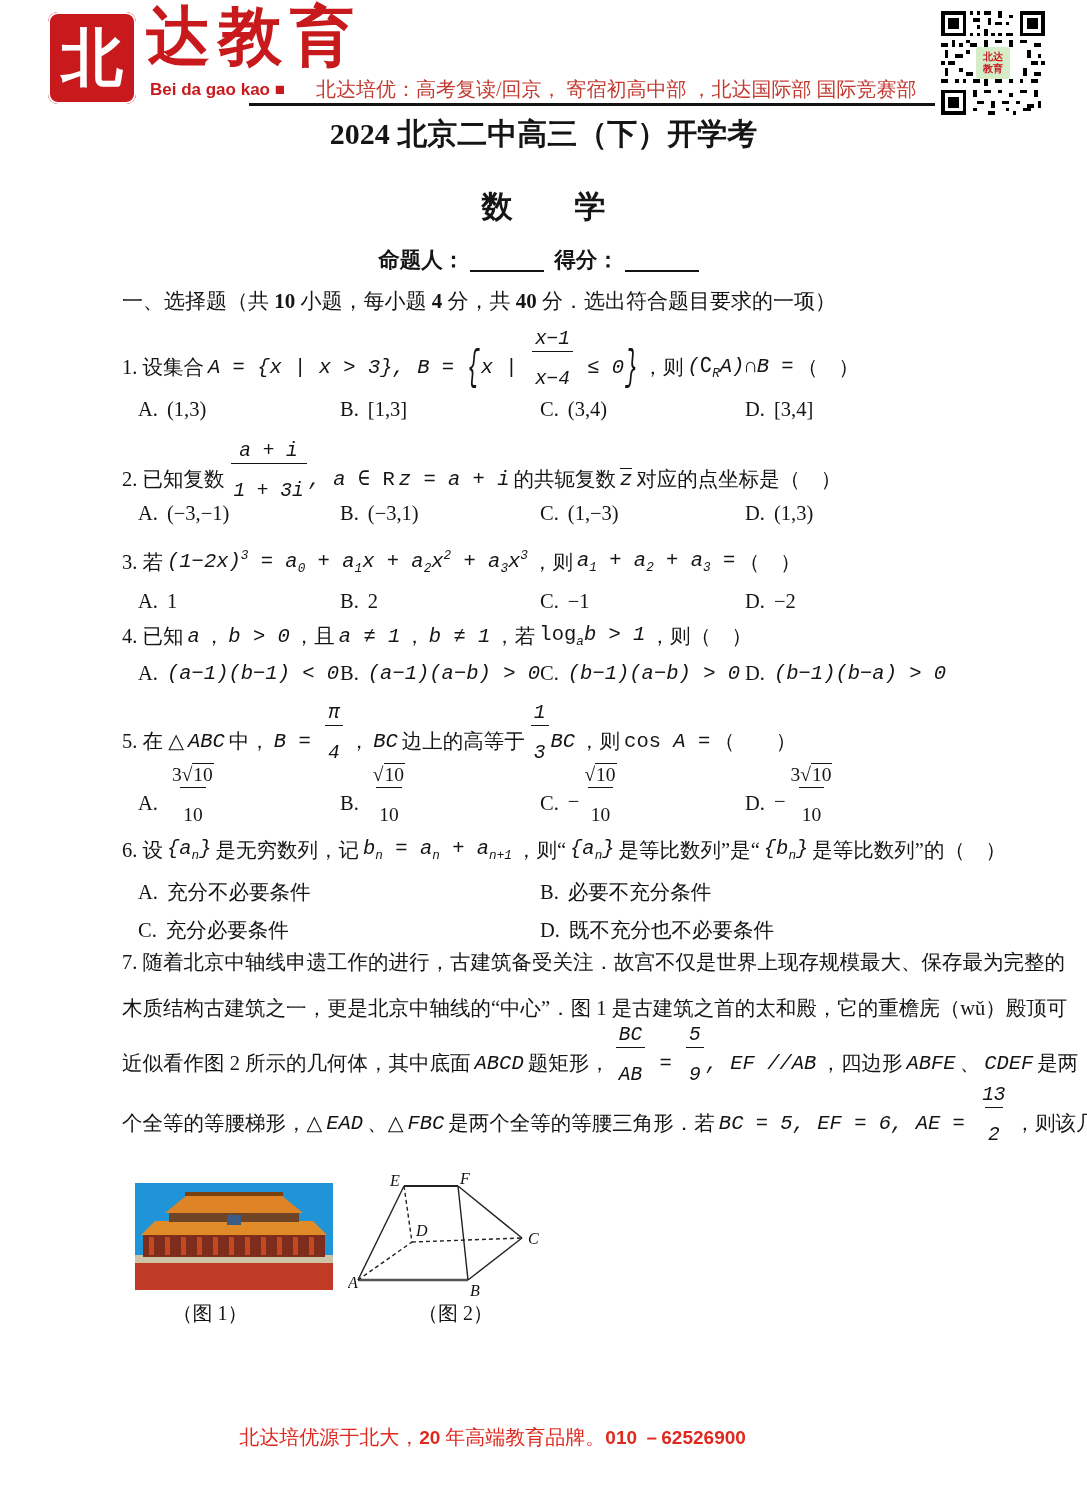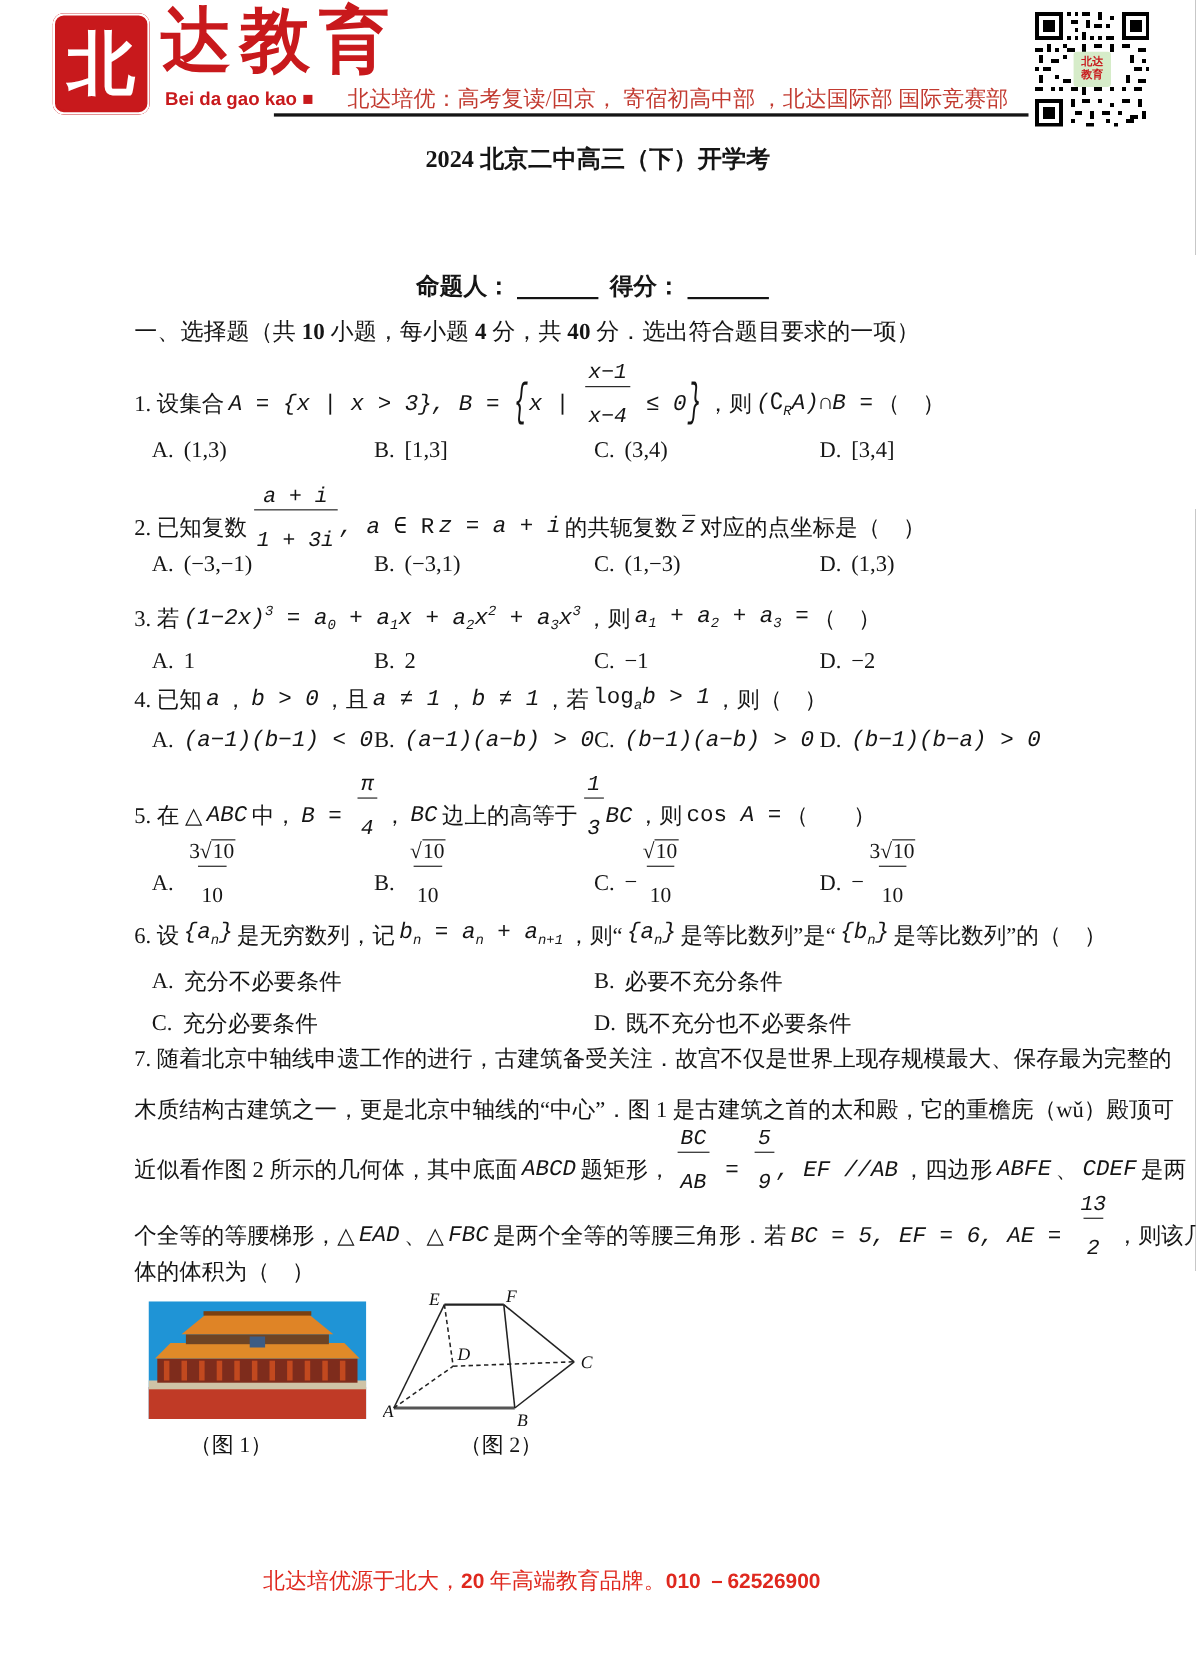--- a/index.html
+++ b/index.html
@@ -16,21 +16,21 @@
              font-family:"Liberation Sans",sans-serif;}
   .tagline{position:absolute;left:316px;top:76px;color:#c23a30;font-size:20px;white-space:nowrap;}
   .hdr-rule{position:absolute;left:249px;top:103px;width:686px;height:3px;background:#141414;}
   .qr{position:absolute;left:940px;top:11px;width:106px;height:104px;}
   .qr svg{width:100%;height:100%;shape-rendering:crispEdges;}
   .qr-label{position:absolute;left:36px;top:36px;width:34px;height:32px;background:#d6ecc9;
             border-radius:3px;display:flex;flex-direction:column;align-items:center;justify-content:center;
             color:#c8191c;font-size:10px;line-height:1.2;font-weight:bold;}
 
   
-  .title{position:absolute;top:130px;left:0;width:100%;text-align:center;font-size:22px;font-weight:bold;}
+  .title{position:absolute;top:114px;left:0;width:100%;text-align:center;font-size:30px;font-weight:bold;}
   .subject{position:absolute;top:186px;left:0;width:100%;text-align:center;font-size:31px;font-weight:bold;}
   .meta{position:absolute;top:245px;left:0;width:100%;display:flex;justify-content:center;
         align-items:flex-end;font-size:21.5px;font-weight:bold;}
   .blank{display:inline-block;width:74px;border-bottom:2px solid #141414;height:18px;margin:0 10px 2px 6px;}
   .sec{position:absolute;top:287px;left:122px;right:90px;font-size:21px;white-space:nowrap;}
   .sec b{font-family:"Liberation Serif",serif;}
 
   
   .qrow{position:absolute;left:122px;right:60px;display:flex;align-items:center;
         font-size:20.5px;white-space:nowrap;}
@@ -98,20 +98,21 @@
         <path d="M8 0h1v1h-1zM10 0h1v1h-1zM12 0h2v1h-2zM16 0h1v2h-1zM19 1h1v1h-1zM9 2h2v1h-2zM13 2h1v2h-1zM15 3h2v1h-2zM18 3h1v1h-1zM10 4h1v1h-1zM12 5h1v1h-1zM8 6h1v1h-1zM10 6h1v1h-1zM12 6h1v1h-1zM14 6h1v1h-1zM16 6h1v1h-1zM18 6h2v1h-2zM0 9h2v1h-2zM3 8h1v2h-1zM5 9h1v1h-1zM7 8h1v1h-1zM8 9h2v1h-2zM12 8h1v2h-1zM15 8h2v1h-2zM19 8h1v2h-1zM22 8h2v1h-2zM26 9h2v1h-2zM1 11h1v2h-1zM4 12h2v1h-2zM7 11h1v1h-1zM24 11h1v2h-1zM27 12h1v1h-1zM0 14h1v1h-1zM2 14h2v1h-2zM25 14h2v1h-2zM28 14h1v1h-1zM1 16h1v2h-1zM5 16h1v1h-1zM7 17h2v1h-2zM23 16h1v2h-1zM26 17h2v1h-2zM0 19h2v1h-2zM4 19h1v1h-1zM6 19h1v1h-1zM9 19h2v1h-2zM12 19h1v2h-1zM15 19h2v1h-2zM19 19h1v1h-1zM22 19h1v1h-1zM25 19h2v1h-2zM9 22h1v2h-1zM12 22h2v1h-2zM16 22h1v1h-1zM19 23h1v1h-1zM22 22h2v1h-2zM26 22h1v2h-1zM10 25h2v1h-2zM14 25h1v2h-1zM17 25h2v1h-2zM21 25h1v1h-1zM24 26h2v1h-2zM27 25h1v2h-1zM9 27h1v1h-1zM13 28h2v1h-2zM18 27h1v1h-1zM20 28h1v1h-1zM23 27h2v1h-2z"></path>
       </g>
     </svg>
     <div class="qr-label">
       <span>北达</span>
       <span>教育</span>
     </div>
   </div>
 
   <div class="title">2024 北京二中高三（下）开学考</div>
+  <div class="subject">数　　学</div>
   <div class="meta">
     <span>命题人：</span>
     <span class="blank"></span>
     <span>得分：</span>
     <span class="blank"></span>
   </div>
 
   <div class="sec">
     <span>一、选择题（共 </span><b>10</b><span> 小题，每小题 </span><b>4</b><span> 分，共 </span><b>40</b><span> 分．选出符合题目要求的一项）</span>
   </div>
@@ -342,23 +343,20 @@
     <span class="seg">个全等的等腰梯形，△</span>
     <span class="seg m">EAD</span>
     <span class="seg">、△</span>
     <span class="seg m">FBC</span>
     <span class="seg">是两个全等的等腰三角形．若</span>
     <span class="seg m">BC = 5, EF = 6, AE = <span class="frac">
           <span class="num">13</span>
           <span class="den">2</span>
         </span></span>
     <span class="seg">，则该几何</span>
-  </div>
-  <div class="para" style="top:1142px">
-    <span>体的体积为（　）</span>
   </div>
 
   <div class="photo">
     <svg viewBox="0 0 198 107" width="198" height="107">
       <rect x="0" y="0" width="198" height="107" fill="#1f94d6"></rect>
       <rect x="0" y="78" width="198" height="29" fill="#c03a26"></rect>
       <rect x="0" y="72" width="198" height="8" fill="#cfc3a6"></rect>
       <rect x="8" y="52" width="182" height="22" fill="#7e2c1c"></rect>
       <g fill="#c2491f">
         <rect x="14" y="54" width="5" height="18"></rect>

